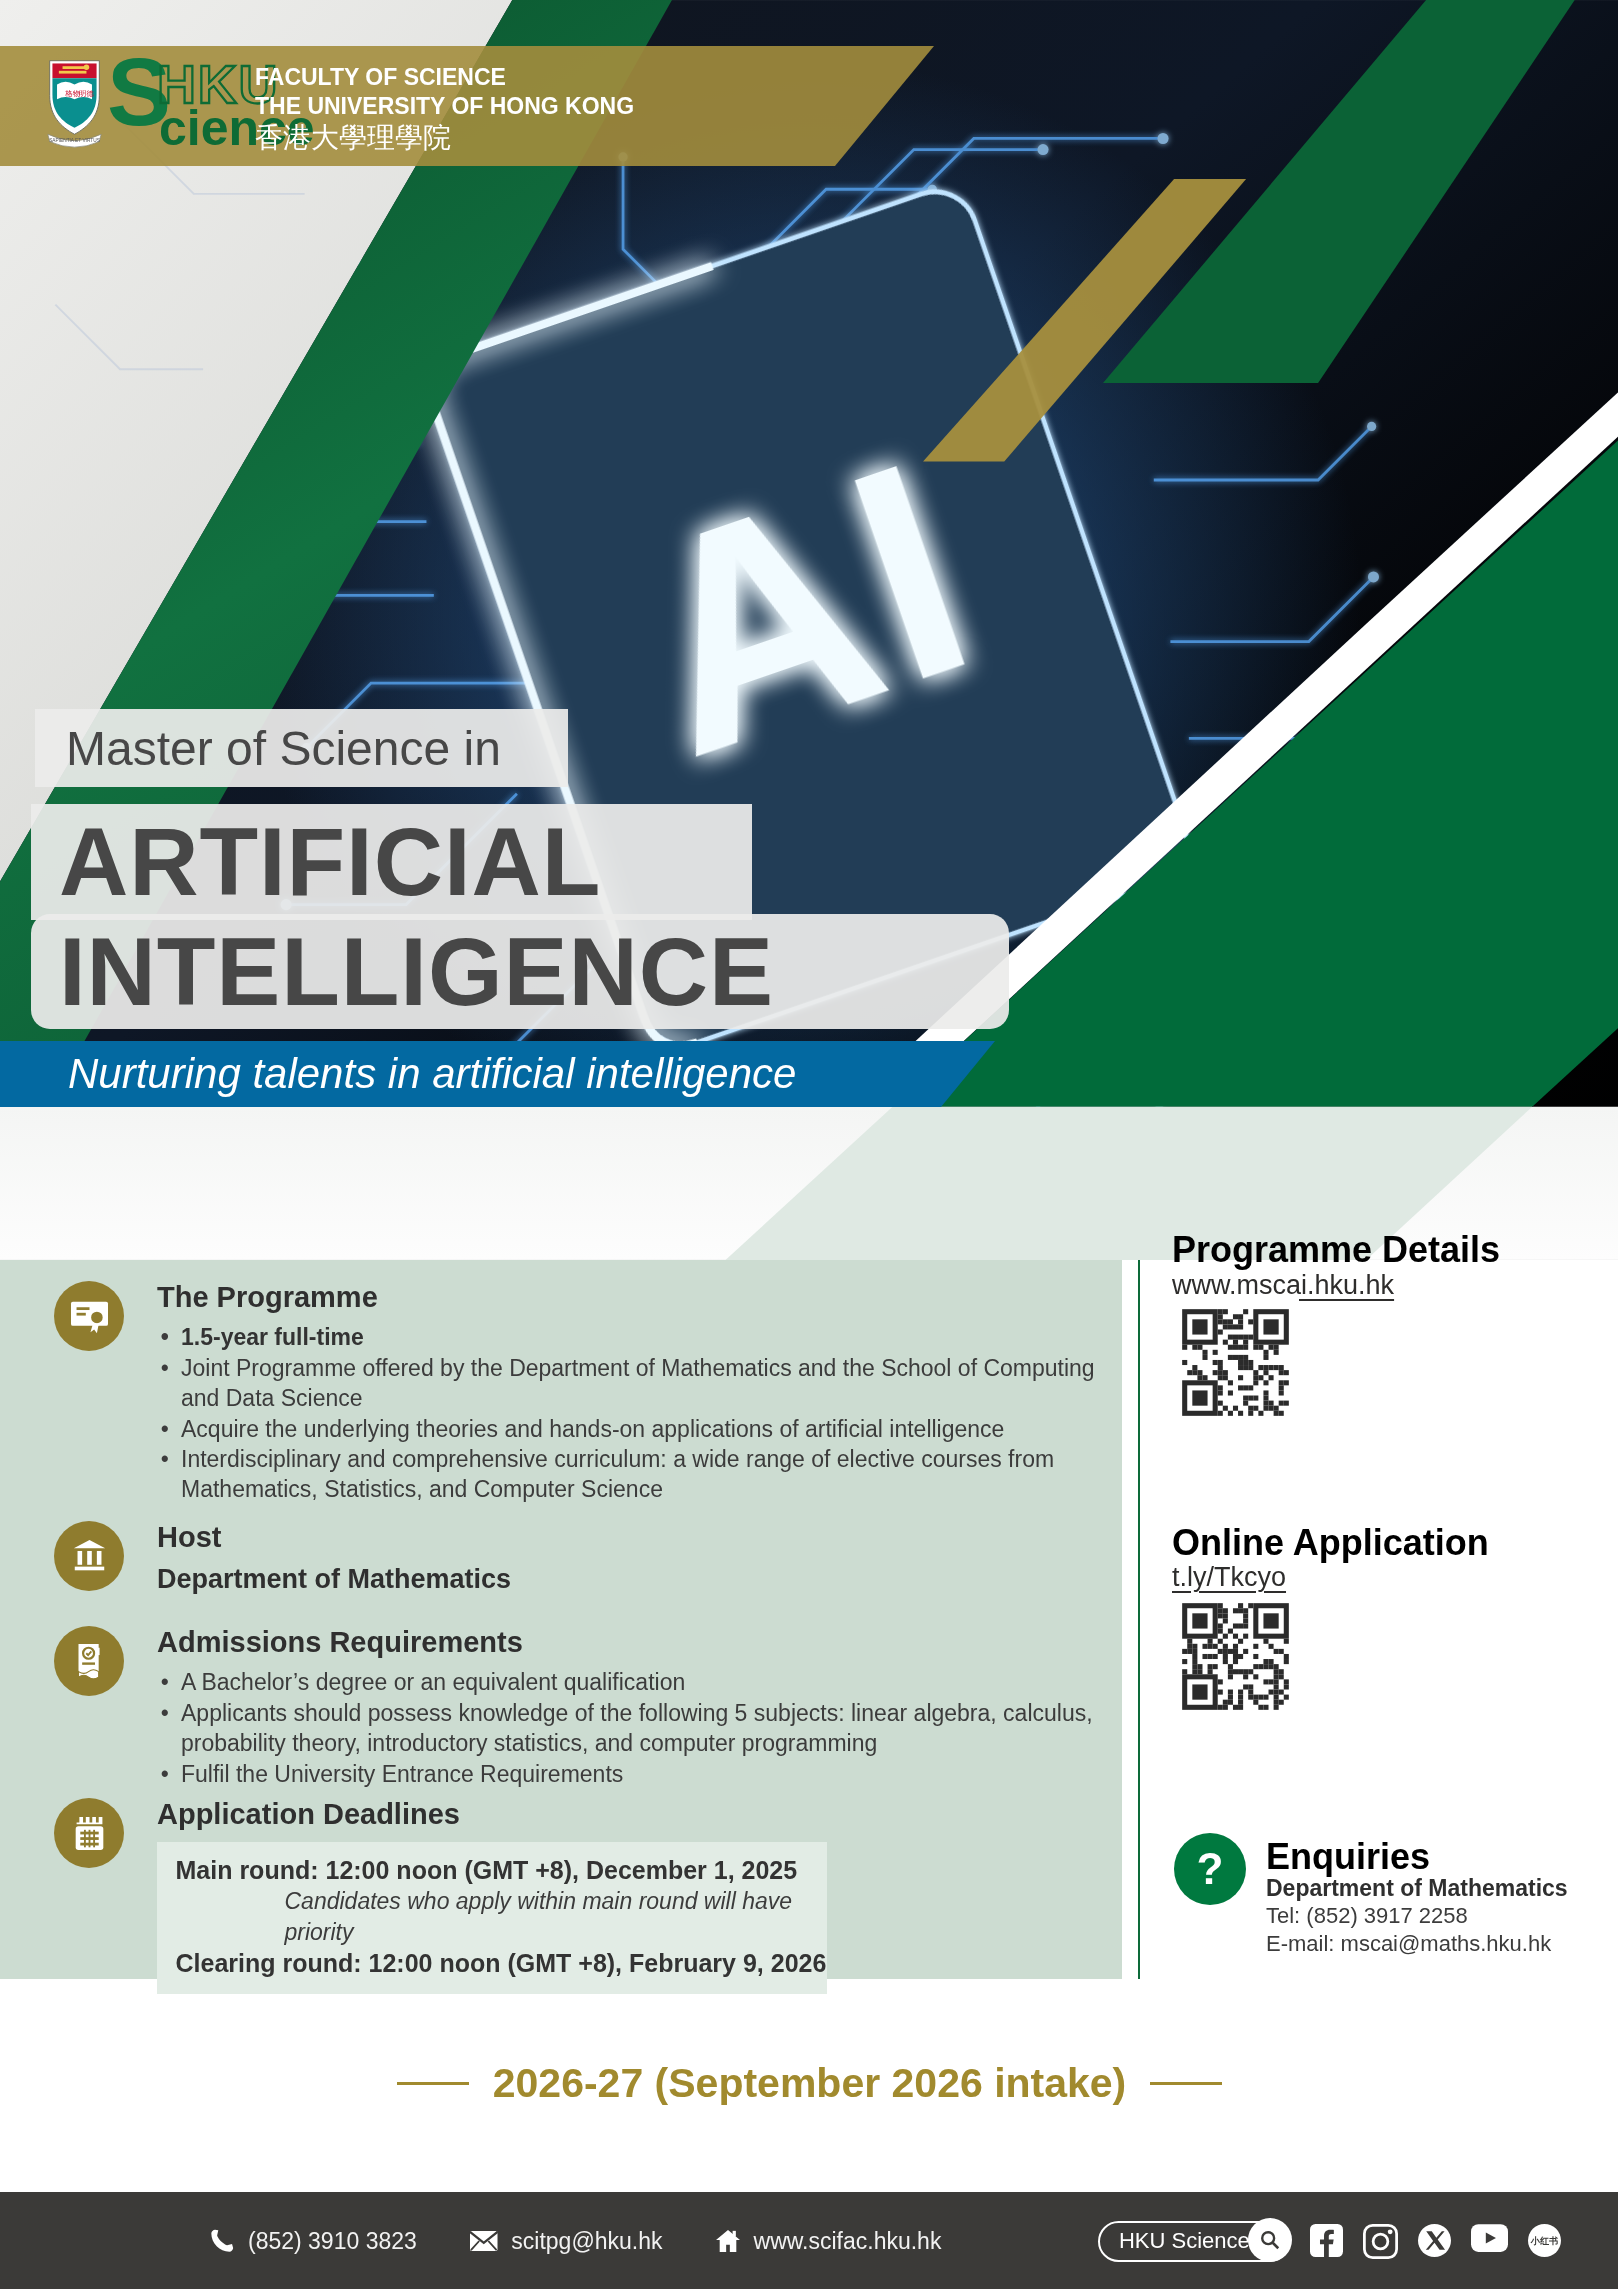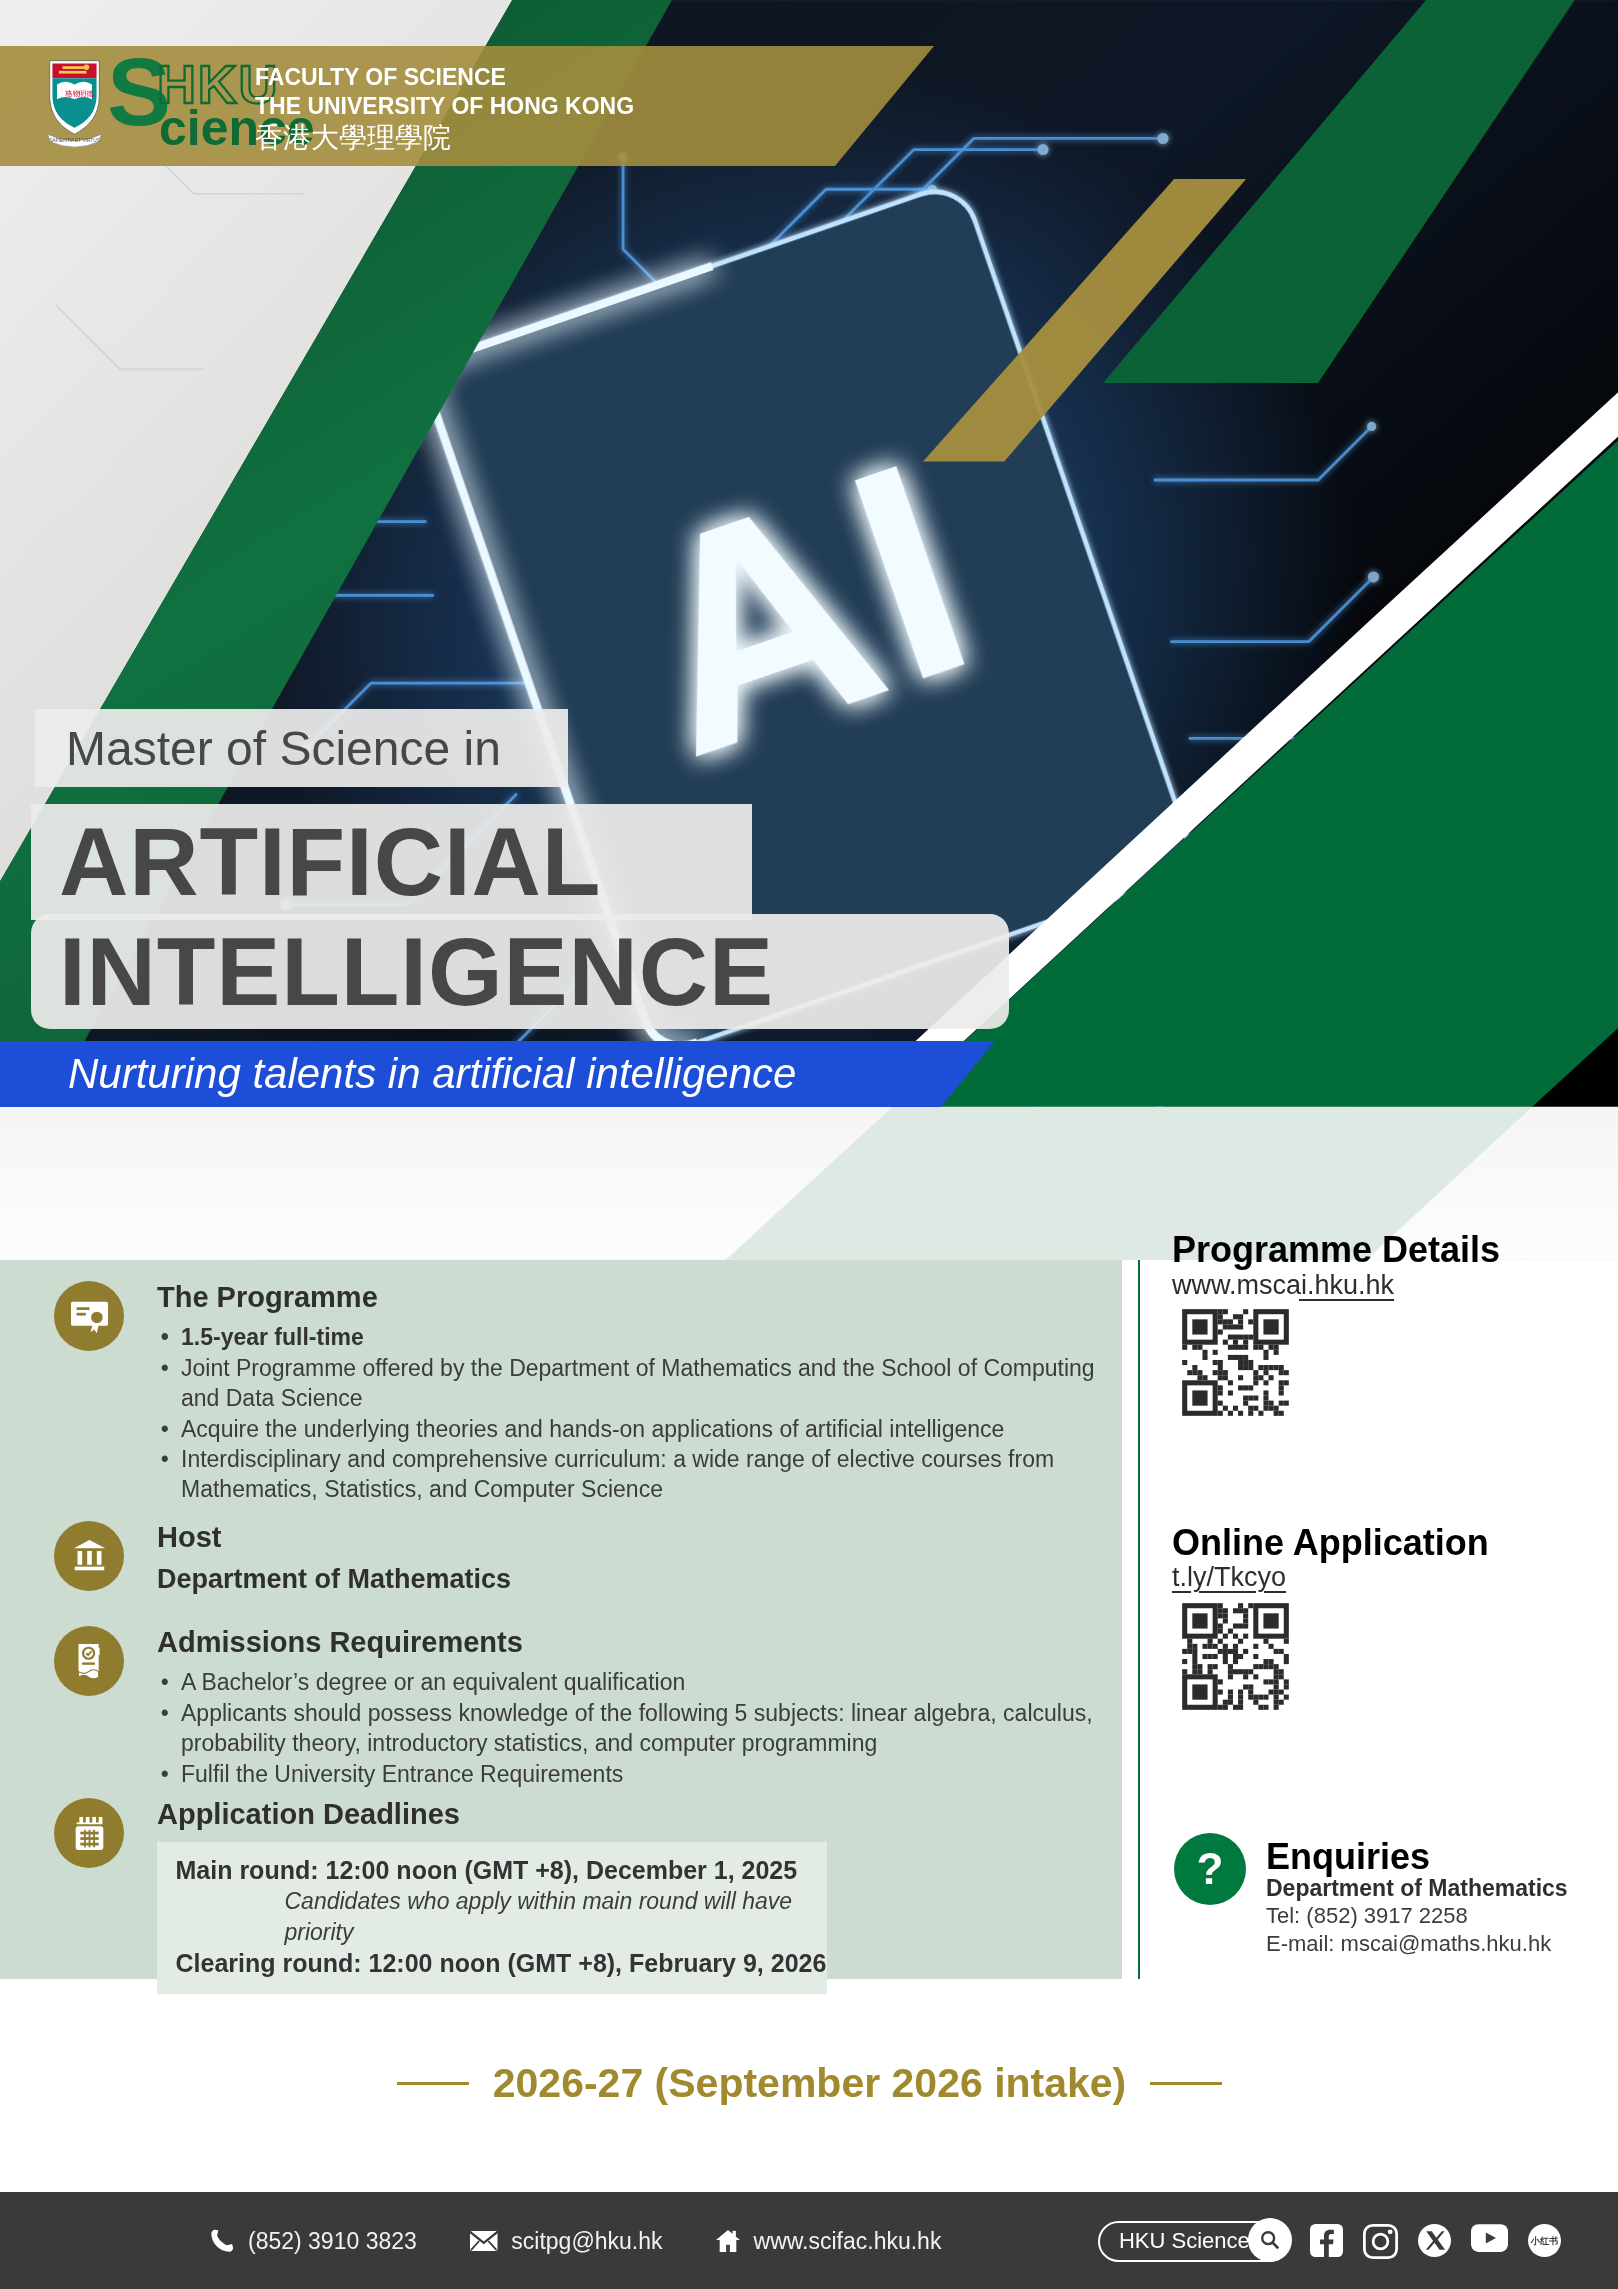--- a/index.html
+++ b/index.html
@@ -27,21 +27,21 @@
   
   .title-box{background:rgba(236,236,235,0.93);color:#474747;}
   #title-small{left:35px;top:709px;width:533px;height:78px;font-size:48px;
     display:flex;align-items:center;padding-left:31px;box-sizing:border-box;}
   #title-big1{left:31px;top:796px;width:721px;height:116px;font-size:96px;font-weight:bold;
     display:flex;align-items:center;padding-left:28px;box-sizing:border-box;letter-spacing:0.9px;margin-top:8px;}
   #title-big2{left:31px;top:914px;width:978px;height:115px;font-size:96px;font-weight:bold;
     display:flex;align-items:center;padding-left:28px;box-sizing:border-box;letter-spacing:0.9px;border-radius:19px;}
 
   
-  #tagline-bar{left:0;top:1041px;width:1015px;height:66px;background:#1d4ed8;
+  #tagline-bar{left:0;top:1041px;width:1015px;height:66px;background:#0369a1;
     clip-path:polygon(0 0,995px 0,941px 100%,0 100%);
     display:flex;align-items:center;}
   #tagline-bar span{margin-left:68px;color:#ffffff;font-size:42px;font-style:italic;}
 
   
   #sage-panel{left:0;top:1260px;width:1122px;height:719px;background:#ccdcd1;}
   .section{position:absolute;left:54px;}
   .sec-icon{position:absolute;left:0;top:0;width:70px;height:70px;border-radius:50%;
     background:#8f7c2e;display:flex;align-items:center;justify-content:center;}
   .sec-body{margin-left:103px;width:965px;}

